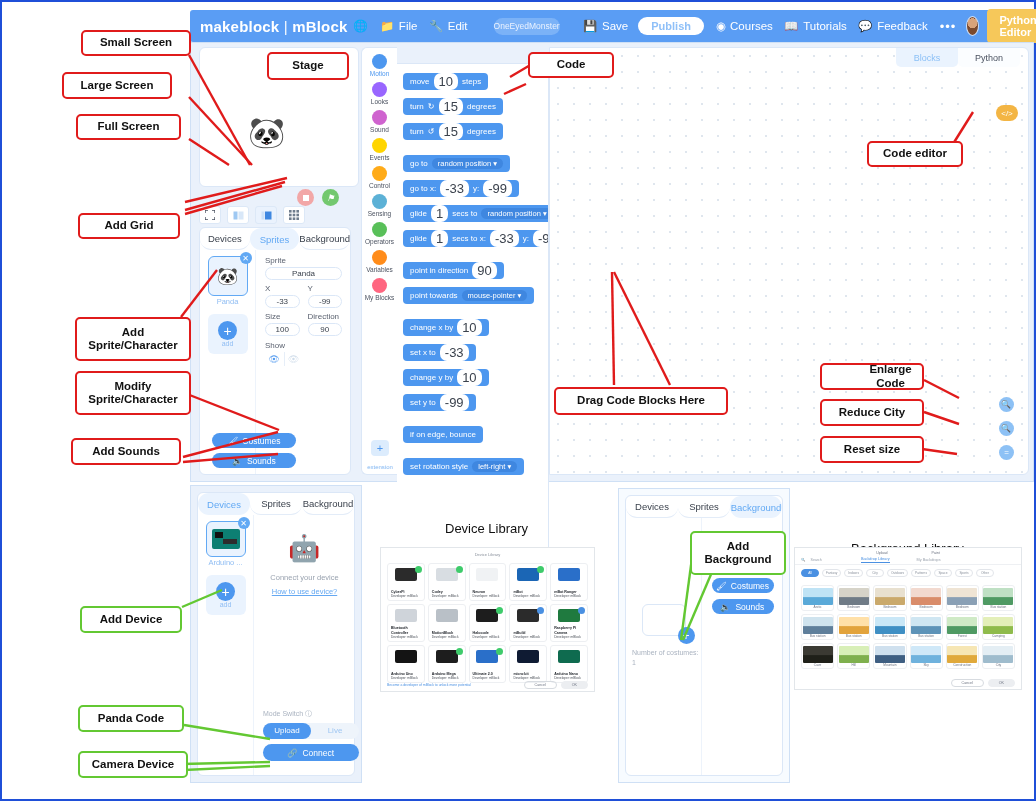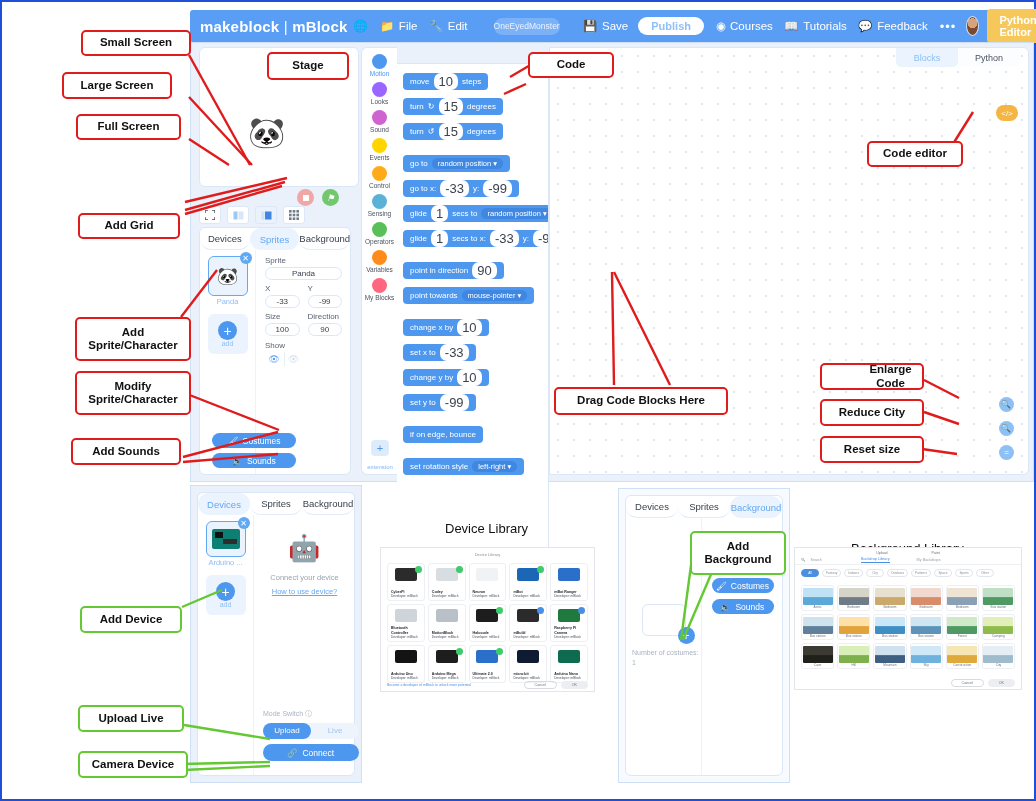--- a/index.html
+++ b/index.html
@@ -819,18 +819,18 @@
   <div class="callout" style="left:73px;  top:315px; width:116px; height:44px; white-space:pre-line;">Add
 Sprite/Character</div>
   <div class="callout" style="left:73px;  top:369px; width:116px; height:44px; white-space:pre-line;">Modify
 Sprite/Character</div>
   <div class="callout" style="left:69px;  top:436px; width:110px; height:27px;">Add Sounds</div>
   <div class="callout" style="left:552px; top:385px; width:174px; height:28px;">Drag Code Blocks Here</div>
   <div class="callout" style="left:818px; top:361px; width:104px; height:27px;padding-left:43px;">Enlarge Code</div>
   <div class="callout" style="left:818px; top:397px; width:104px; height:27px;">Reduce City</div>
   <div class="callout" style="left:818px; top:434px; width:104px; height:27px;">Reset size</div>
   <div class="callout green" style="left:78px; top:604px; width:102px; height:27px;">Add Device</div>
-  <div class="callout green" style="left:76px; top:703px; width:106px; height:27px;">Upload Live</div>
+  <div class="callout green" style="left:76px; top:703px; width:106px; height:27px;">Panda Code</div>
   <div class="callout green" style="left:76px; top:749px; width:110px; height:27px;">Camera Device</div>
   <div class="callout green" style="left:688px; top:529px; width:96px; height:44px; white-space:pre-line;">Add
 Background</div>
 
 </div>
 
 </body></html>

